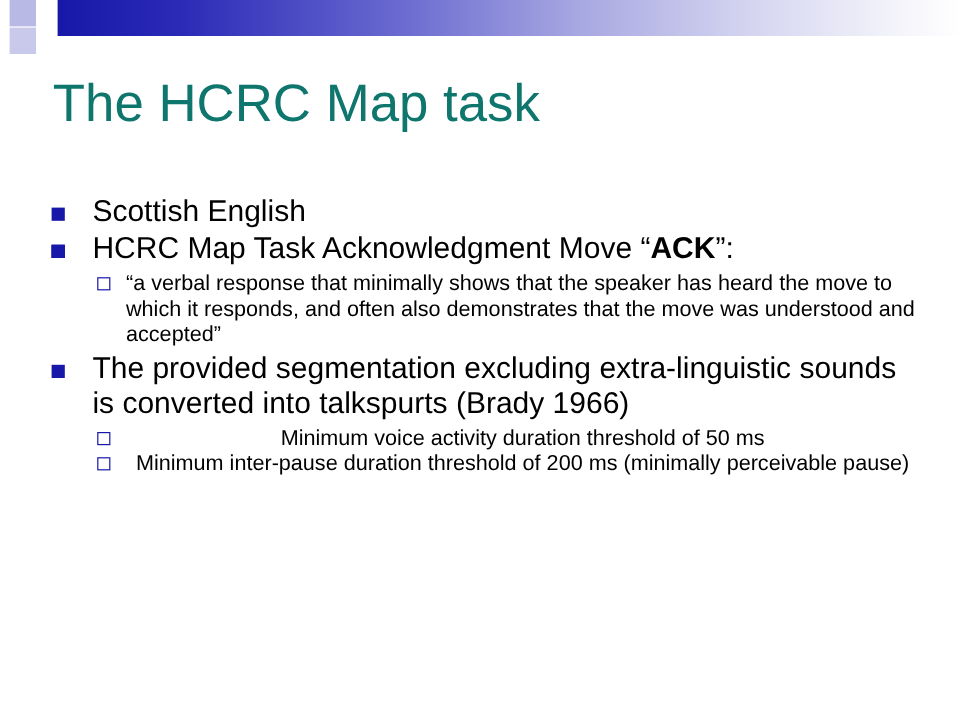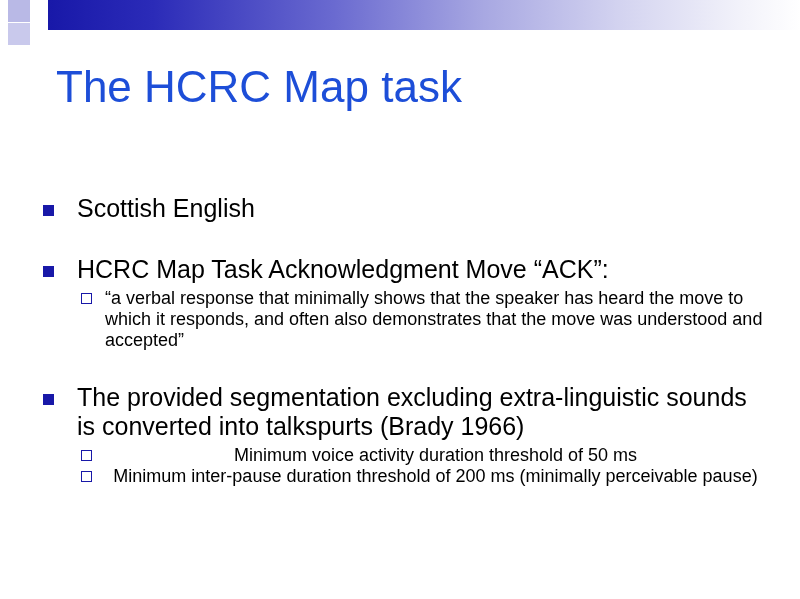--- a/index.html
+++ b/index.html
@@ -38,26 +38,26 @@
   }
   .sq1 { left: 8px;  top: 0px;  width: 22px; height: 22px; background: #b9b9e6; }
   .sq2 { left: 31px; top: 0px;  width: 16px; height: 30px; background: #ffffff; }
   .sq3 { left: 8px;  top: 23px; width: 22px; height: 22px; background: #c9c9ec; }
   .sq4 { left: 31px; top: 31px; width: 16px; height: 14px; background: #ffffff; }
   .sq5 { left: 48px; top: 31px; width: 14px; height: 14px; background: #ffffff; }
 
   
   .slide-title {
     position: absolute;
-    left: 56px;
+    left: 44px;
     top: 62px;
     font-size: 44px;
     line-height: 1.12;
     font-weight: normal;
-    color: #1d4ed8;
+    color: #0f766e;
     letter-spacing: 0px;
   }
 
   
   .content {
     position: absolute;
     left: 40px;
     top: 162px;
     width: 726px;
   }
@@ -66,21 +66,20 @@
     list-style: none;
     margin: 0;
     padding: 0;
   }
   ul.lvl1 > li {
     position: relative;
     padding-left: 37px;
     font-size: 25px;
     line-height: 1.17;
     margin-bottom: 2px;
-    margin-top: 32px;
   }
   ul.lvl1 > li > .bullet-sq {
     position: absolute;
     left: 3px;
     top: 11px;
     width: 11px;
     height: 11px;
     background: #1818a8;
   }
 
@@ -106,21 +105,21 @@
     background: transparent;
   }
   .quote-item {
     font-size: 17px;
     line-height: 1.22;
   }
   .quote-item > .bullet-hollow { top: 4px; }
 
   .big-sub { font-size: 21px; line-height: 1.2; text-align: center; }
   .big-sub > .bullet-hollow { top: 6px; width: 11px; height: 11px; }
-  b.inline-bold { font-weight: normal; }
+  b.inline-bold { font-weight: bold; }
 </style>
 </head>
 <body>
 
 <div class="header-band">
   <div class="band-gradient"></div>
   <div class="band-sq sq1"></div>
   <div class="band-sq sq2"></div>
   <div class="band-sq sq3"></div>
   <div class="band-sq sq4"></div>

